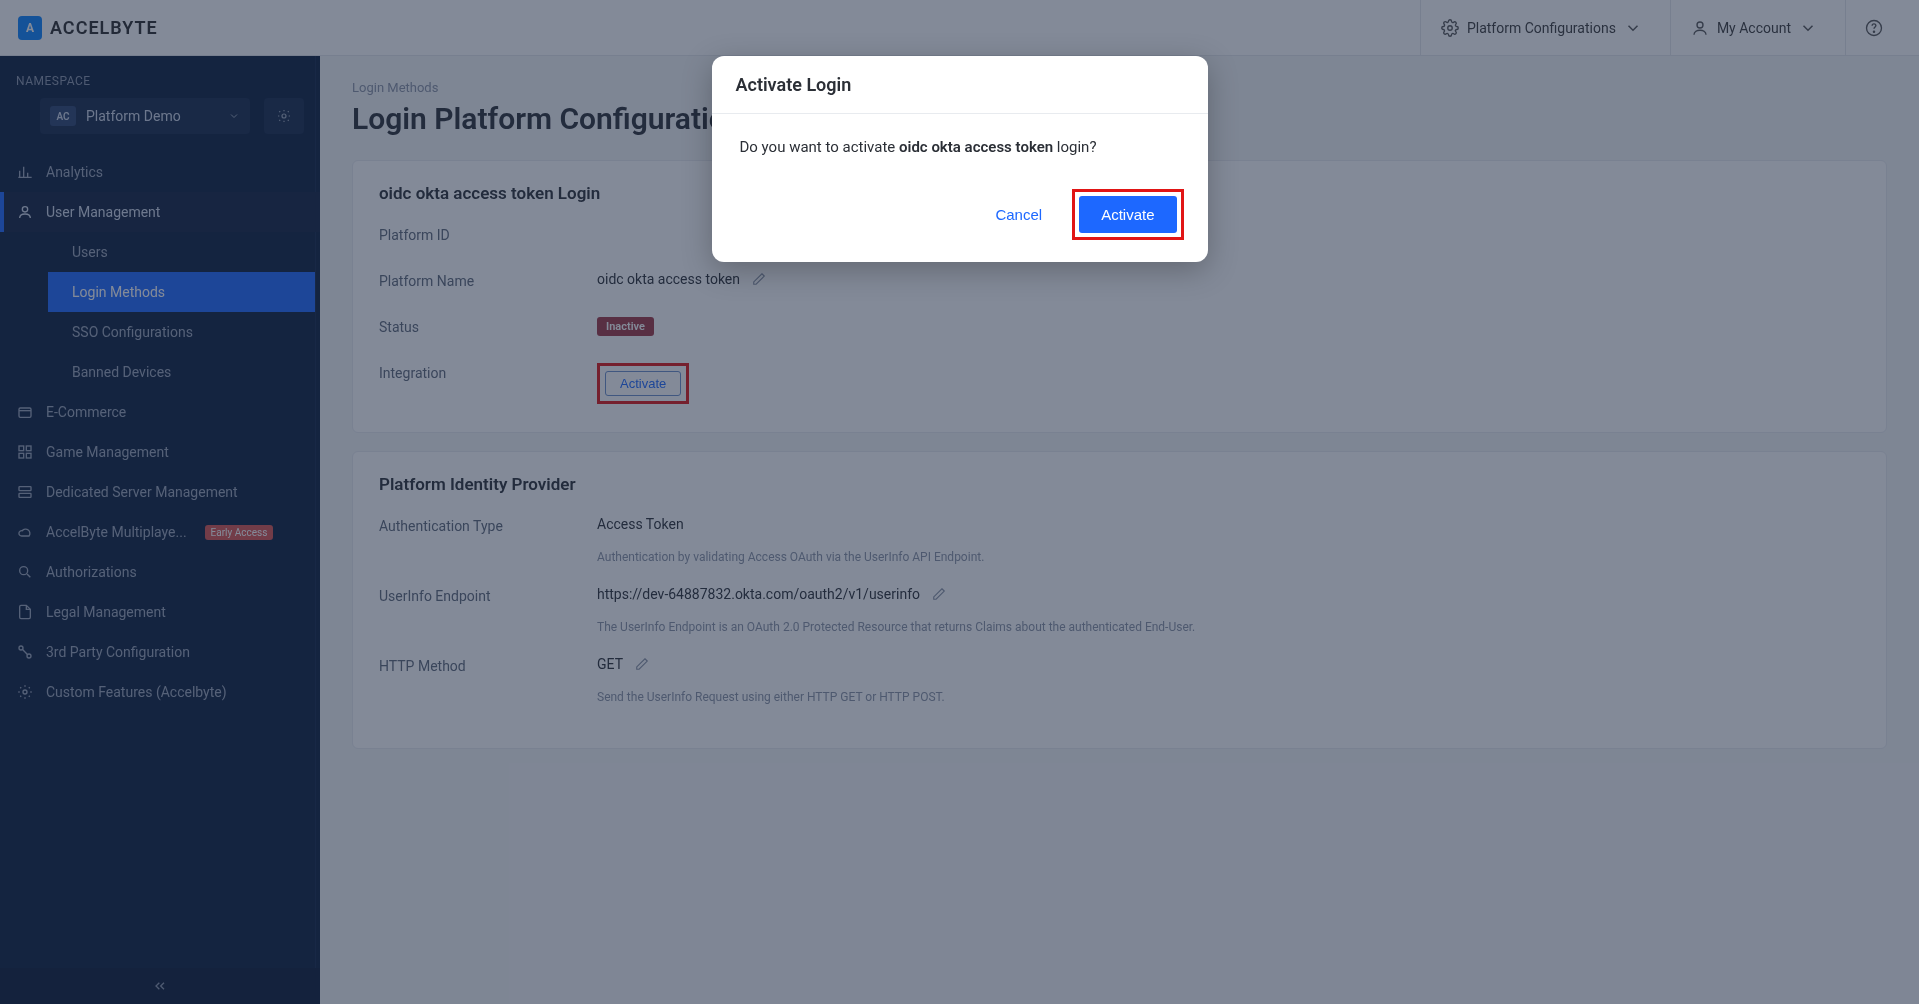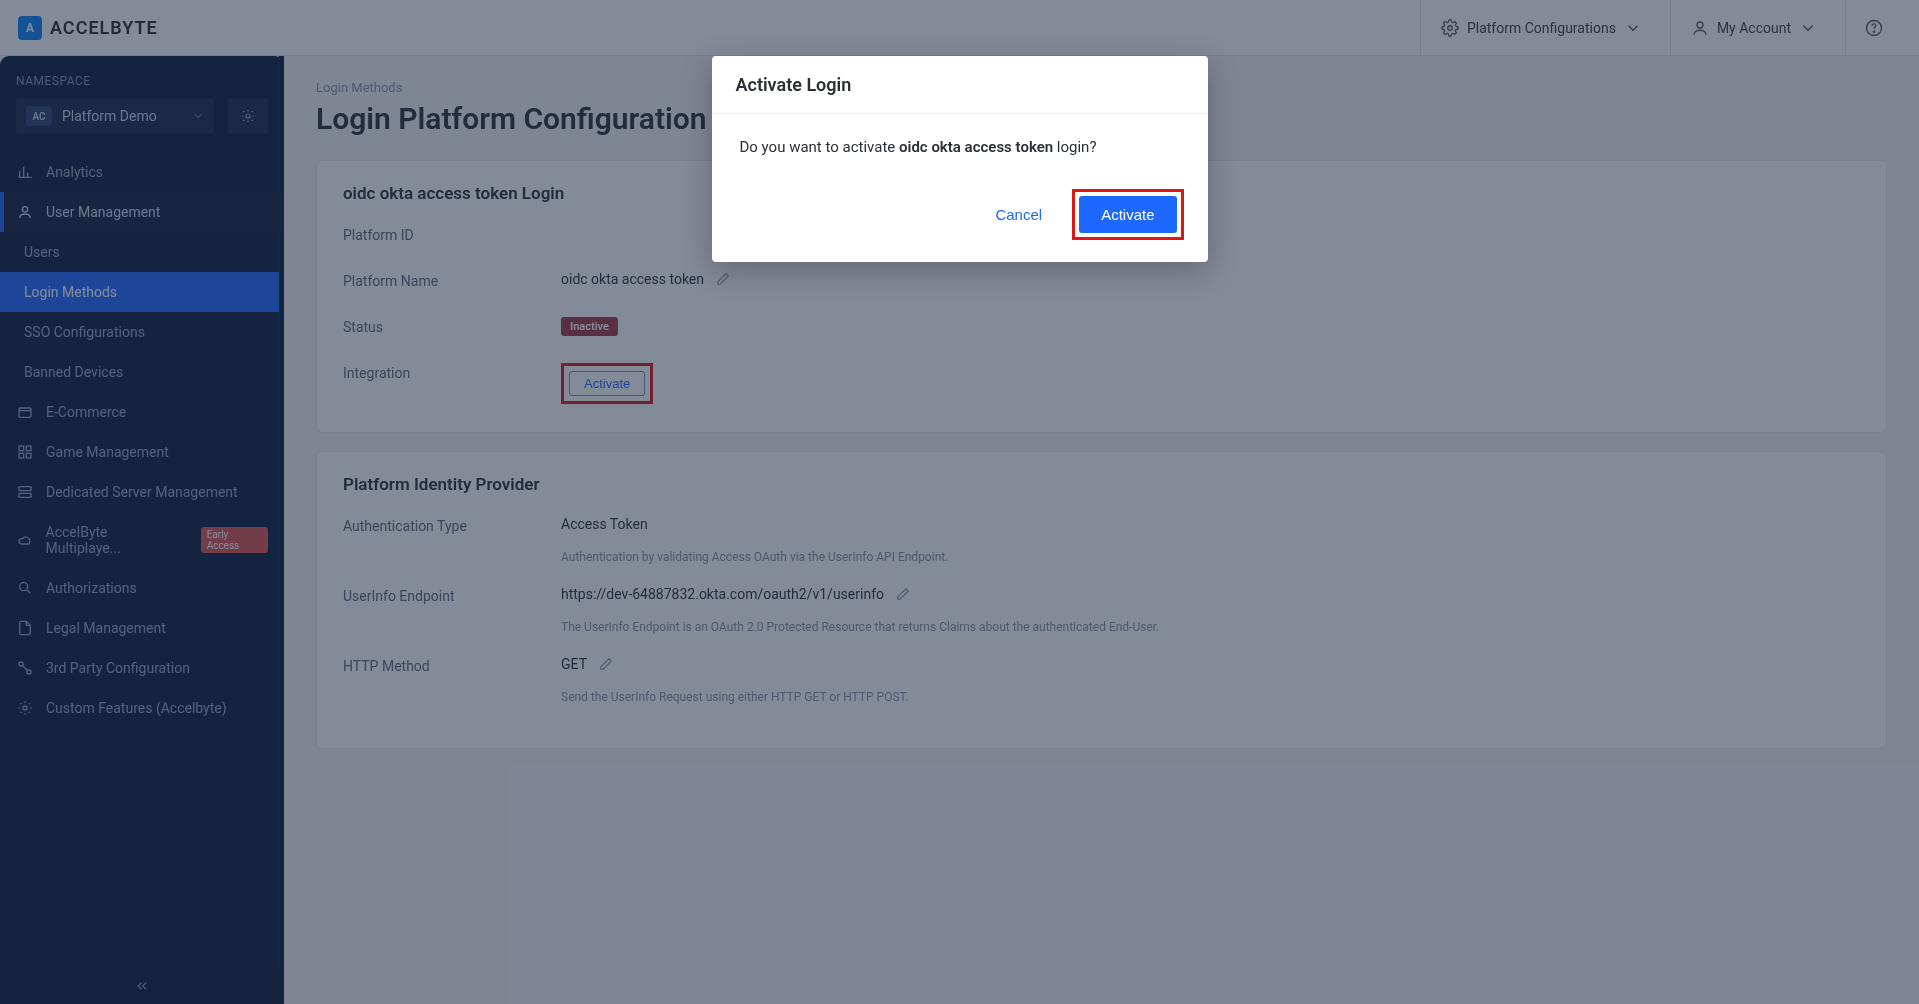--- a/index.html
+++ b/index.html
@@ -10,34 +10,34 @@
   .logo-wrap { display: flex; align-items: center; gap: 8px; }
   .logo-badge { width: 24px; height: 24px; background: #0a84ff; border-radius: 4px; display: flex; align-items: center; justify-content: center; color: #fff; font-size: 12px; font-weight: bold; }
   .logo-text { font-size: 18px; font-weight: 600; letter-spacing: 1px; color: #2a2a2a; }
   .header-right { display: flex; align-items: center; gap: 8px; }
   .header-btn { display: flex; align-items: center; gap: 8px; padding: 0 20px; height: 56px; border-left: 1px solid #e5e7eb; cursor: pointer; color: #3a3a3a; font-size: 14px; }
   .header-btn svg { width: 18px; height: 18px; }
   .help-btn { width: 56px; justify-content: center; }
 
   
   .layout { display: flex; height: calc(1004px - 56px); }
-  .sidebar { width: 284px; background: #0b1e3d; color: #9aa5b8; display: flex; flex-direction: column; position: relative; border-radius: 9px; }
+  .sidebar { width: 320px; background: #0b1e3d; color: #9aa5b8; display: flex; flex-direction: column; position: relative; }
   .sidebar-scroll { overflow-y: auto; padding-bottom: 40px; }
   .ns-label { font-size: 12px; letter-spacing: 0.5px; color: #8a95aa; padding: 18px 16px 10px 16px; }
-  .ns-row { display: flex; gap: 14px; padding: 0 16px 18px 16px; }
+  .ns-row { display: flex; gap: 14px; padding: 0 16px 18px 16px; margin-left: 24px; }
   .ns-select { flex: 1; background: #14284a; border-radius: 4px; display: flex; align-items: center; padding: 8px 10px; gap: 10px; color: #cdd6e6; font-size: 14px; cursor: pointer; position: relative; }
   .ns-badge { background: #2b4370; border-radius: 3px; width: 26px; height: 20px; font-size: 10px; font-weight:600; display:flex; align-items:center; justify-content:center; }
   .ns-select .chev { margin-left: auto; }
   .ns-gear { width: 40px; background: #14284a; border-radius: 4px; display: flex; align-items: center; justify-content: center; color: #9aa5b8; cursor: pointer; }
   
   .nav-item { display: flex; align-items: center; gap: 12px; padding: 12px 16px; font-size: 14px; color: #9aa5b8; cursor: pointer; position: relative; }
   .nav-item.selected-parent { background: #10203e; color: #cfd8e8; }
   .nav-item.selected-parent::before { content:""; position:absolute; left:0; top:0; bottom:0; width:4px; background:#1d68ff; }
   .nav-icon { width: 18px; display: inline-flex; justify-content: center; }
-  .nav-sub { padding-left: 24px; font-size: 14px; color: #9aa5b8; padding-top: 12px; padding-bottom: 12px; cursor: pointer; }
+  .nav-sub { padding-left: 24px; font-size: 14px; color: #9aa5b8; padding-top: 12px; padding-bottom: 12px; cursor: pointer; margin-left: 48px; }
   .nav-sub.active { background: #1d68ff; color: #fff; }
   .badge-ea { background: #d9534f; color: #fff; font-size: 10px; padding: 2px 6px; border-radius: 3px; margin-left: 6px; }
   .sidebar-collapse { position: absolute; bottom: 0; left: 0; right: 0; height: 36px; background: #0a1a35; display: flex; align-items: center; justify-content: center; color: #8a95aa; cursor: pointer; }
   .sidebar-right-line { position:absolute; right:0; top:0; bottom:0; width:5px; background:#0b1e3d; border-left:1px solid #13274a;}
 
   
   .main { flex: 1; padding: 24px 32px; overflow-y: auto; position: relative; }
   .breadcrumb { font-size: 13px; color: #8a93a5; margin-bottom: 6px; }
   .page-title { font-size: 30px; font-weight: 600; color: #2b2f36; margin-bottom: 24px; }
   .card { background: #fff; border-radius: 6px; padding: 22px 26px; margin-bottom: 18px; border: 1px solid #e8ebef; }
@@ -46,21 +46,21 @@
   .field-label { width: 218px; padding-right: 30px; font-size: 14px; color: #5e6879; padding-top: 2px; }
   .field-value { flex: 1; font-size: 14px; color: #2b2f36; display: flex; align-items: center; gap: 12px; flex-wrap: wrap; }
   .status-pill { background: #a03644; color: #fff; font-size: 11px; padding: 3px 9px; border-radius: 3px; font-weight: 600; }
   .activate-btn-sm { border: 1px solid #6a8fcb; color: #1d68ff; background: #fff; padding: 4px 14px; font-size: 13px; border-radius: 3px; cursor: pointer; }
   .highlight-box { border: 3px solid #e11515; padding: 5px; display:inline-block; }
   .edit-icon { color: #8a93a5; cursor: pointer; }
   .help-text { font-size: 12px; color: #8a93a5; margin-top: 6px; width: 100%; }
 
   
   .overlay { position: absolute; inset: 0; background: rgba(30,42,68,0.55); z-index: 50; }
-  .modal { position: absolute; left: 50%; top: 56px; transform: translateX(-50%); width: 496px; background: #fff; border-radius: 4px; z-index: 60; box-shadow: 0 8px 30px rgba(0,0,0,0.25); }
+  .modal { position: absolute; left: 50%; top: 56px; transform: translateX(-50%); width: 496px; background: #fff; border-radius: 12px; z-index: 60; box-shadow: 0 8px 30px rgba(0,0,0,0.25); }
   .modal-header { padding: 18px 24px; border-bottom: 1px solid #e8ebef; font-size: 18px; font-weight: 600; color: #2b2f36; }
   .modal-body { padding: 22px 28px; font-size: 15px; color: #2b2f36; line-height: 1.5; }
   .modal-body .bold { font-weight: 600; }
   .modal-footer { padding: 8px 24px 22px 24px; display: flex; justify-content: flex-end; gap: 18px; align-items: center; }
   .btn-cancel { color: #1d68ff; background: none; border: none; font-size: 15px; cursor: pointer; padding: 8px 12px; }
   .btn-primary-wrap { border: 3px solid #e11515; padding: 4px; }
   .btn-primary { background: #1d68ff; color: #fff; border: none; padding: 10px 22px; font-size: 15px; border-radius: 3px; cursor: pointer; font-weight: 500; }
 
   svg { display: block; }
 </style>

